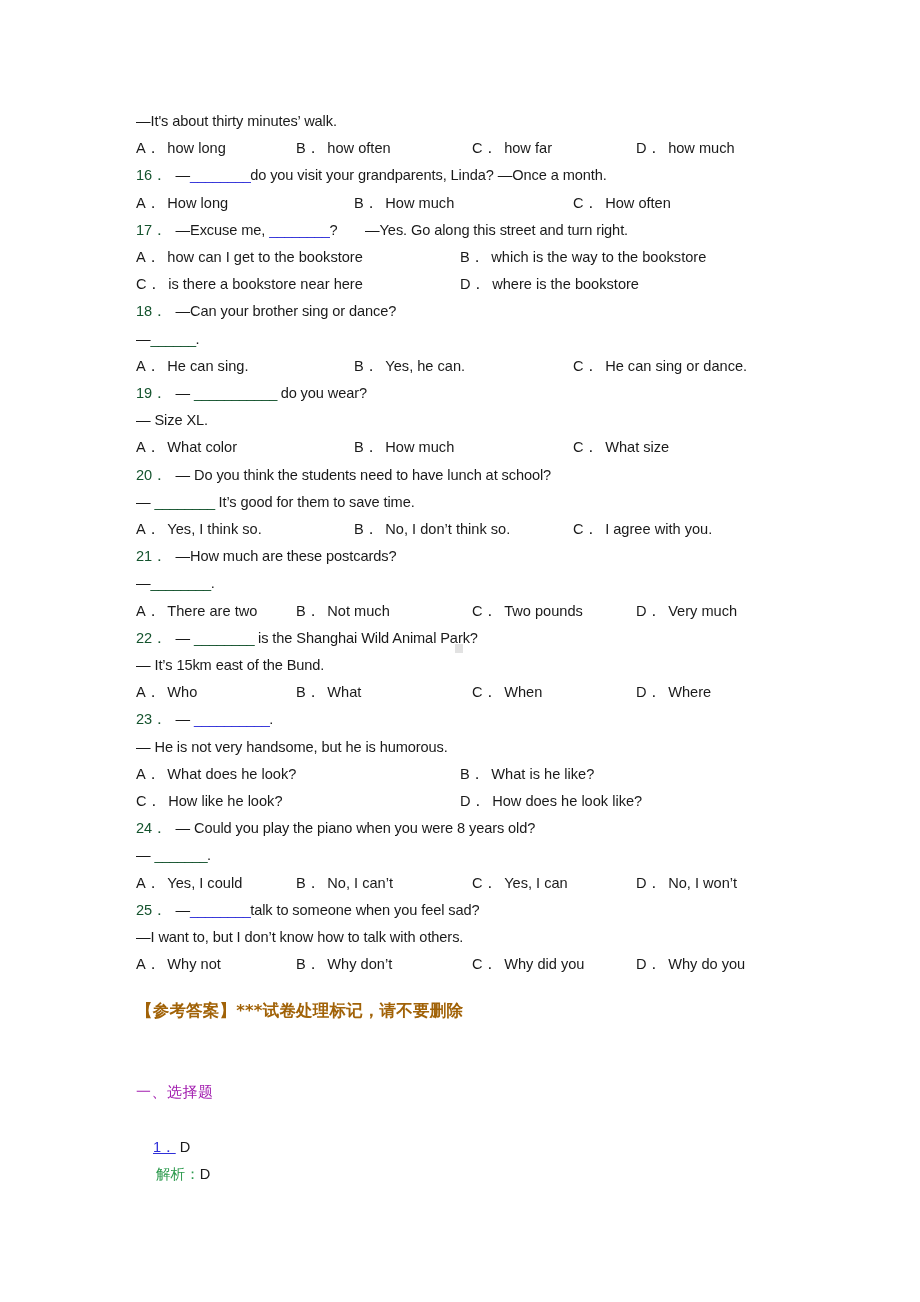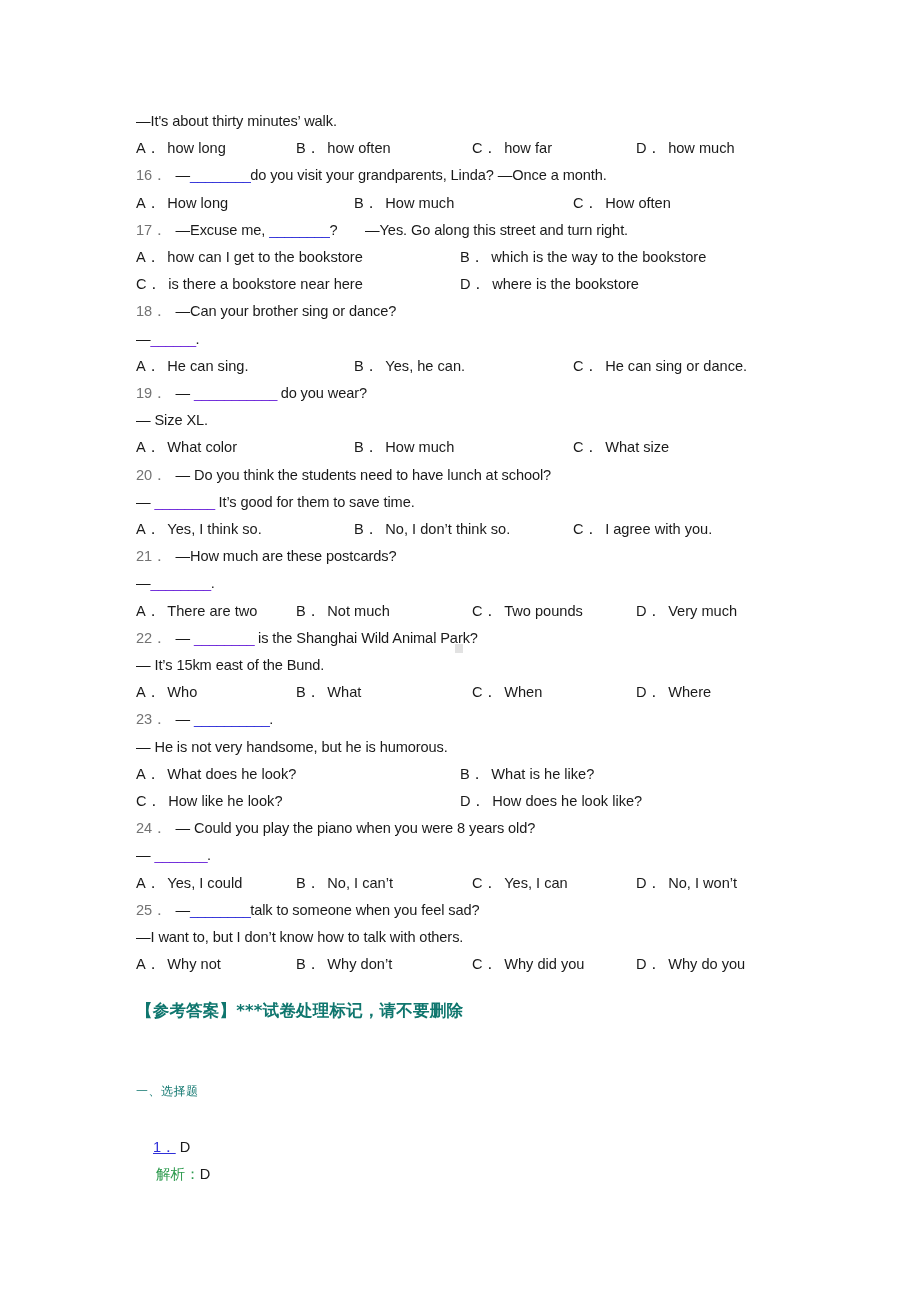--- a/index.html
+++ b/index.html
@@ -29,28 +29,28 @@
     width: 760px;
   }
   .line {
     position: relative;
     font-size: 14.6px;
     line-height: 27.2px;
     white-space: nowrap;
     letter-spacing: -0.1px;
   }
   .qnum {
-    color: #737373;
+    color: #14532d;
   }
   .qnum-sp { display: inline-block; width: 9px; }
   .blank {
     color: #2f2fd8;
     letter-spacing: -0.6px;
   }
-  .blank-dark { color: #6d28d9; }
+  .blank-dark { color: #14532d; }
   .opts {
     position: relative;
     height: 27.2px;
     font-size: 14.6px;
     line-height: 27.2px;
     white-space: nowrap;
   }
   .opt {
     position: absolute;
     top: 0;
@@ -68,31 +68,31 @@
   .c4-c { left: 336px; }
   .c4-d { left: 500px; }
 
   .answers-head {
     position: absolute;
     left: 136px;
     top: 1000px;
     font-family: "DejaVu Sans", "Liberation Sans", sans-serif;
     font-weight: bold;
     font-size: 16.5px;
-    color: #0f766e;
+    color: #a16207;
     white-space: nowrap;
     letter-spacing: 0.2px;
   }
   .section-head {
     position: absolute;
     left: 136px;
     top: 1083px;
     font-family: "DejaVu Sans", "Liberation Sans", sans-serif;
-    font-size: 12px;
-    color: #0f766e;
+    font-size: 15px;
+    color: #a21caf;
     white-space: nowrap;
     letter-spacing: 0.5px;
   }
   .ans-item {
     position: absolute;
     left: 136px;
     top: 1138px;
     font-size: 14.6px;
     white-space: nowrap;
     margin-left: 17px;

